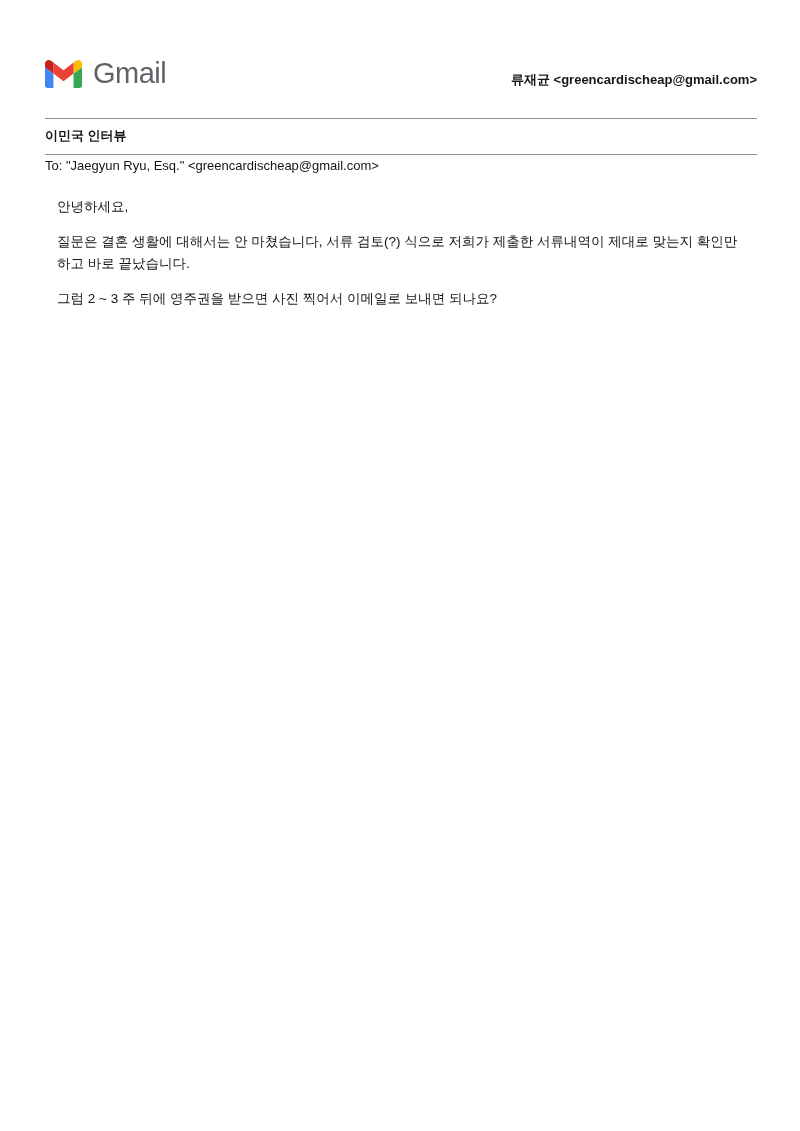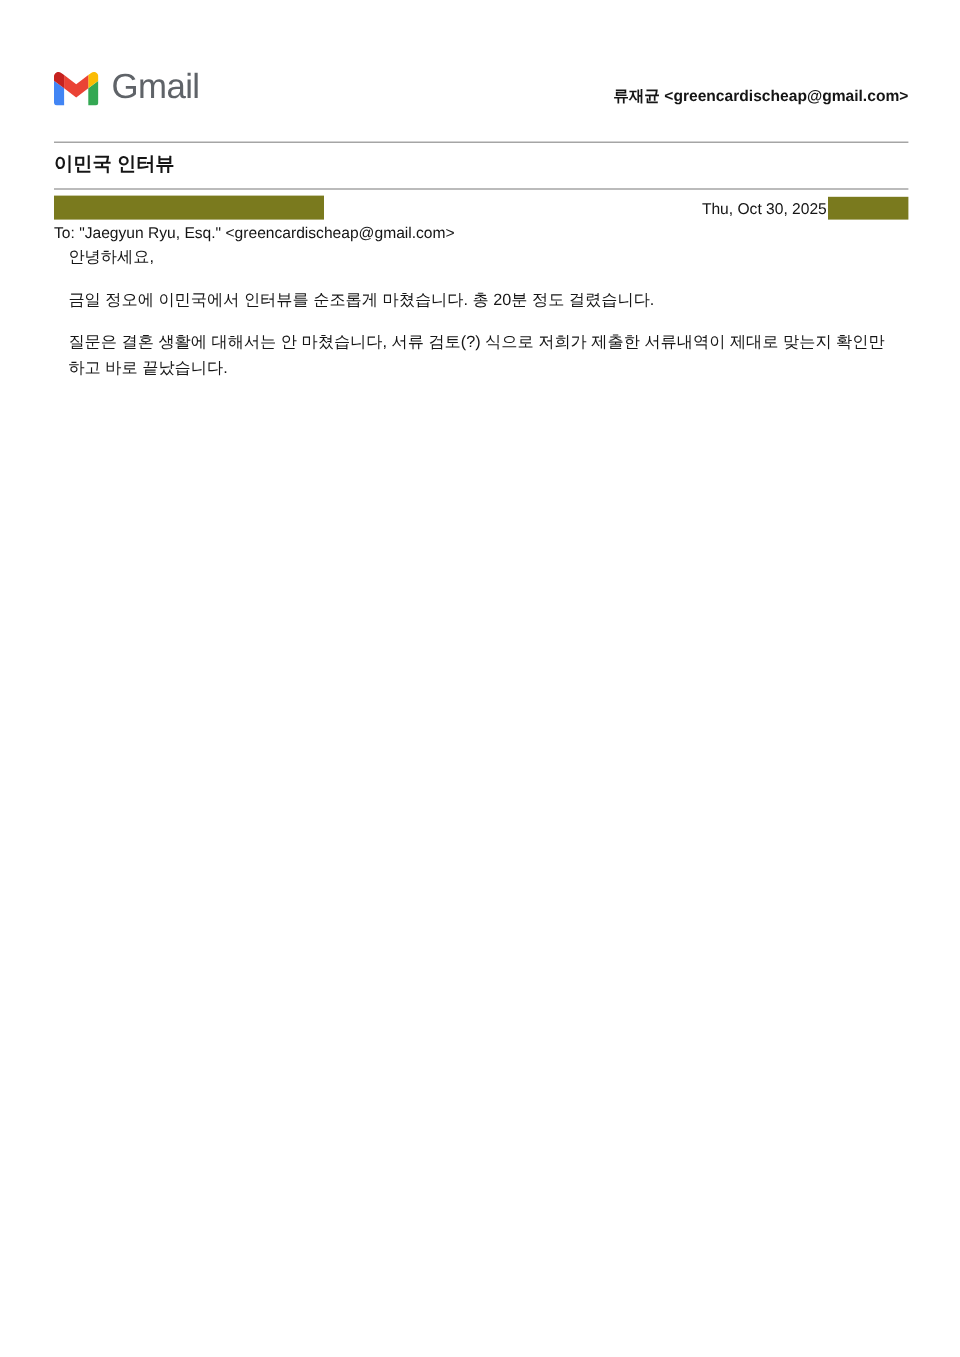--- a/index.html
+++ b/index.html
@@ -18,35 +18,35 @@
   .logo svg { width: 37px; height: 28px; display: block; }
   .logo-text { font-size: 29px; font-weight: 400; color: var(--logo-text, #5f6368); letter-spacing: -0.5px; }
   .account { font-size: 13px; font-weight: bold; margin-top: 14px; white-space: nowrap; text-align: right; }
 
   
   .rule { border: none; border-top: 1.5px solid var(--rule, #8f8f8f); height: 0; }
   .rule-top { margin-top: 28px; }
   .rule-mid { margin-top: 10px; }
 
   
-  .subject { margin-top: 9px; font-size: 16px; font-weight: bold; line-height: 1.2; }
+  .subject { margin-top: 9px; font-size: 13px; font-weight: bold; line-height: 1.2; }
 
   
   .meta-row { margin-top: 5px; display: flex; justify-content: space-between; align-items: center; }
   .redaction { background: var(--redaction, #7a7a1e); display: inline-block; }
   .redaction-from { width: 225px; height: 20px; }
   .date-wrap { display: inline-flex; align-items: center; }
   .date { font-size: 13px; white-space: nowrap; }
   .redaction-time { width: 67px; height: 19px; margin-left: 1px; }
 
   
   .to-line { margin-top: 3px; font-size: 13px; }
 
   
-  .mail-body { margin-top: 2px; margin-left: 12px; margin-right: 4px; font-size: 13.5px; line-height: 1.6; }
+  .mail-body { margin-top: 23px; margin-left: 12px; margin-right: 4px; font-size: 13.5px; line-height: 1.6; }
   .mail-body p + p { margin-top: 14px; }
 </style>
 </head>
 <body>
 
 <div class="page">
 
   <div class="header">
     <div class="logo">
       <svg viewBox="0 0 193.3 145.5" aria-hidden="true">
@@ -60,29 +60,22 @@
     </div>
     <div class="account">류재균 &lt;greencardischeap@gmail.com&gt;</div>
   </div>
 
   <hr class="rule rule-top">
 
   <h1 class="subject">이민국 인터뷰</h1>
 
   <hr class="rule rule-mid">
 
-  <div class="meta-row">
-    <span class="redaction redaction-from"></span>
-    <span class="date-wrap">
-      <span class="date">Thu, Oct 30, 2025</span>
-      <span class="redaction redaction-time"></span>
-    </span>
-  </div>
 
   <div class="to-line">To: "Jaegyun Ryu, Esq." &lt;greencardischeap@gmail.com&gt;</div>
 
   <div class="mail-body">
     <p>안녕하세요,</p>
-    <p>금일 정오에 이민국에서 인터뷰를 순조롭게 마쳤습니다. 총 20분 정도 걸렸습니다.</p>
     <p>질문은 결혼 생활에 대해서는 안 마쳤습니다, 서류 검토(?) 식으로 저희가 제출한 서류내역이 제대로 맞는지 확인만 하고 바로 끝났습니다.</p>
+    <p>그럼 2 ~ 3 주 뒤에 영주권을 받으면 사진 찍어서 이메일로 보내면 되나요?</p>
   </div>
 
 </div>
 
 </body></html>

